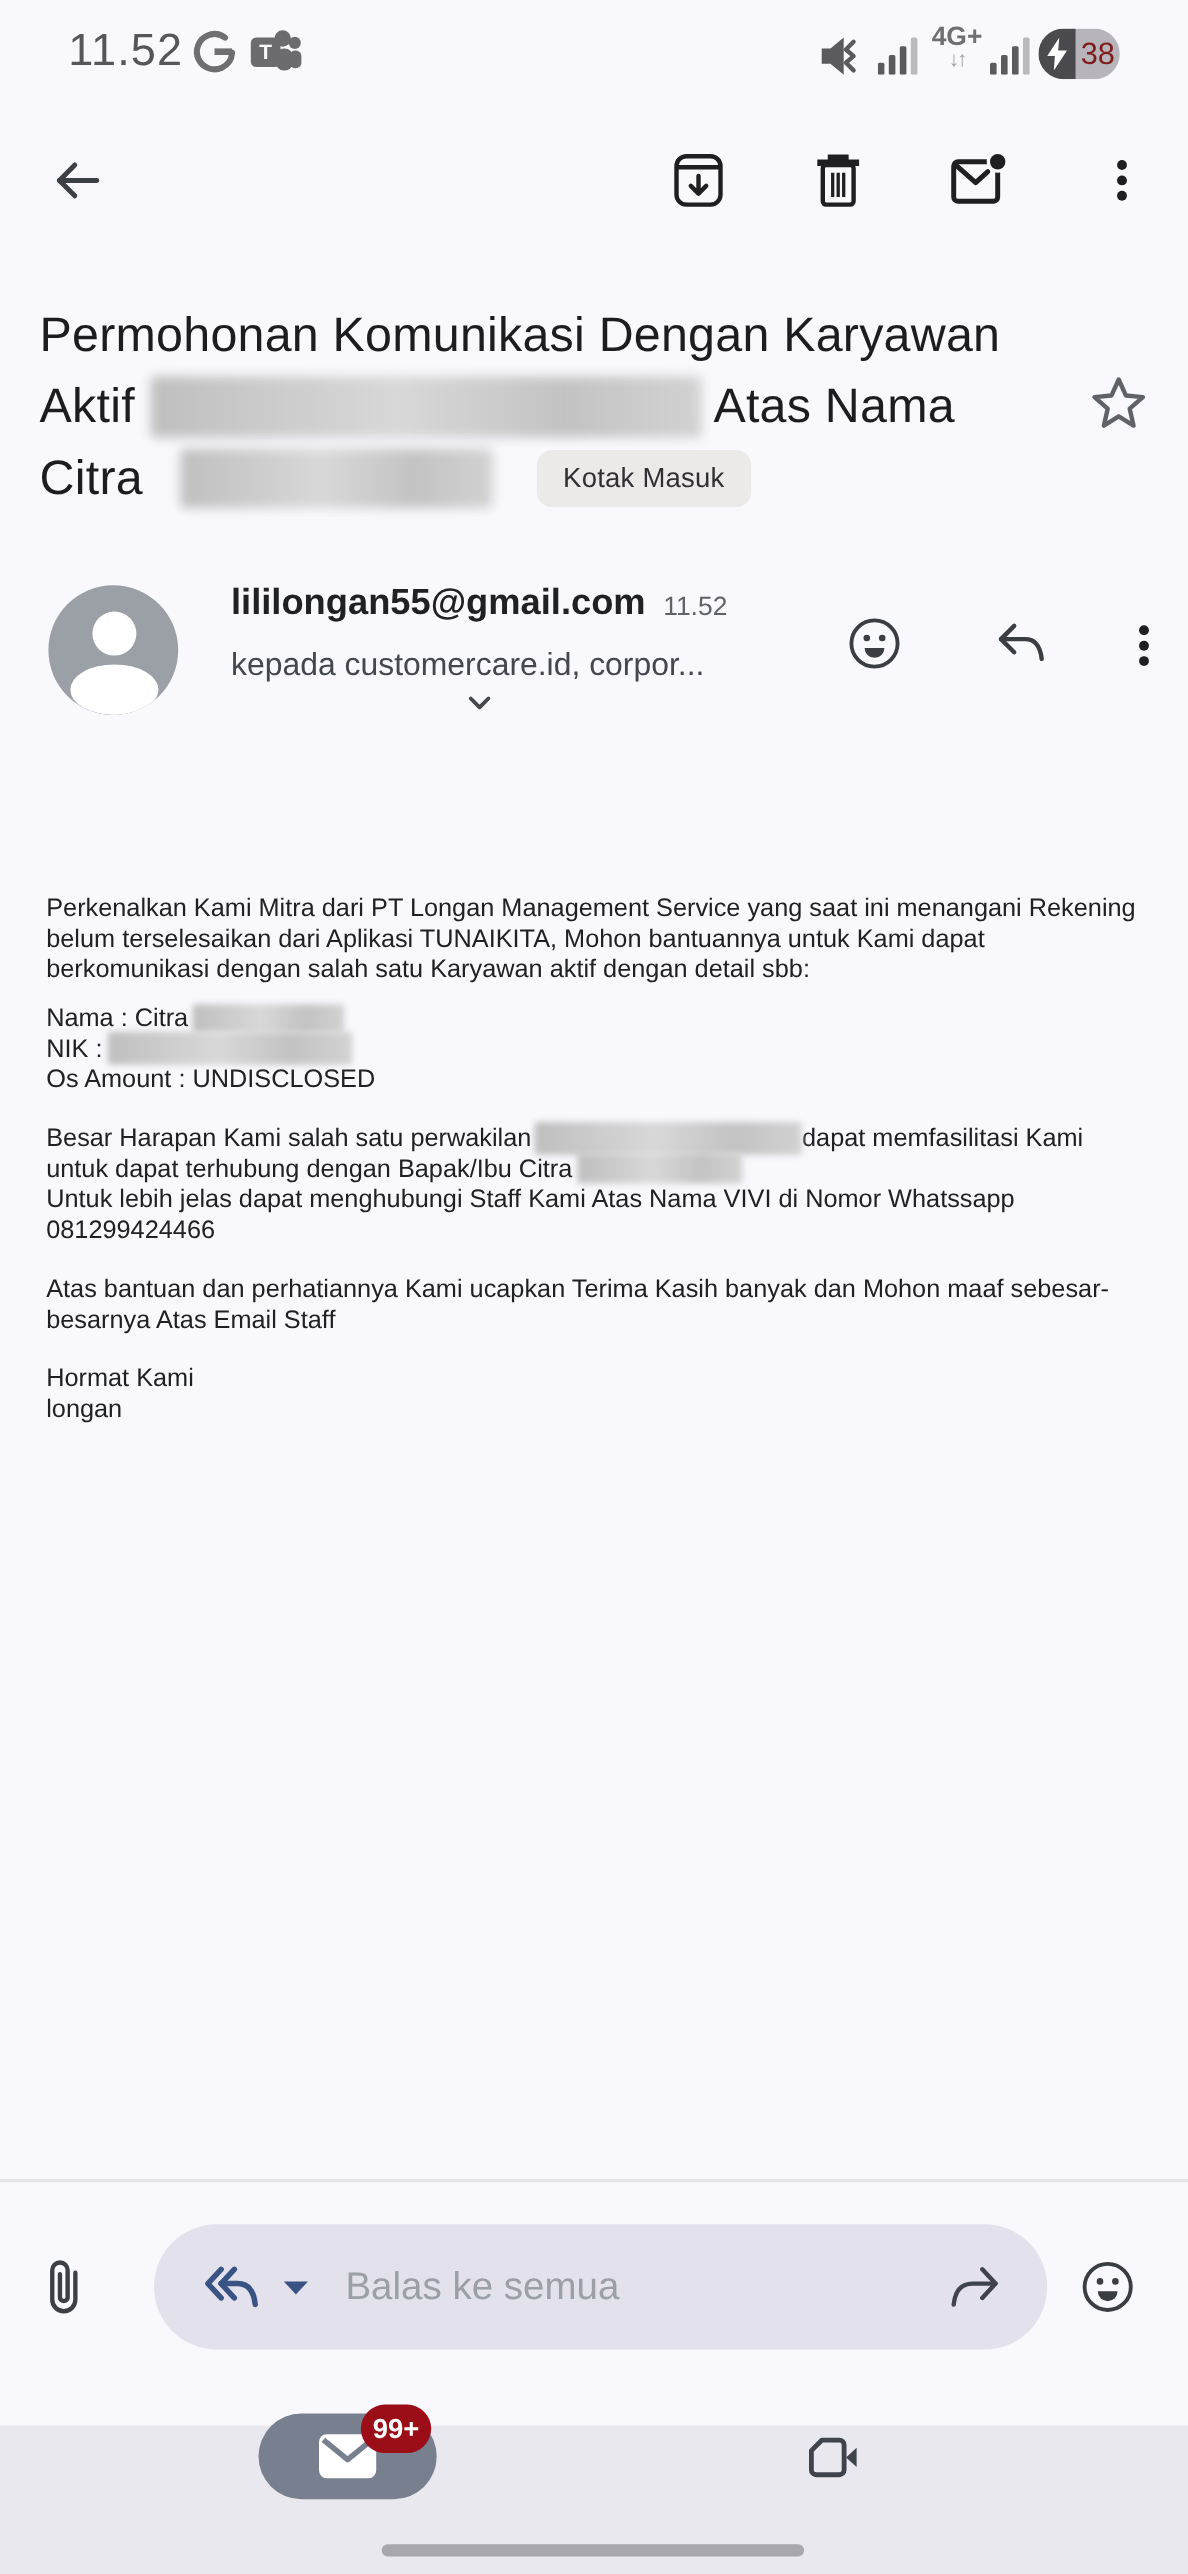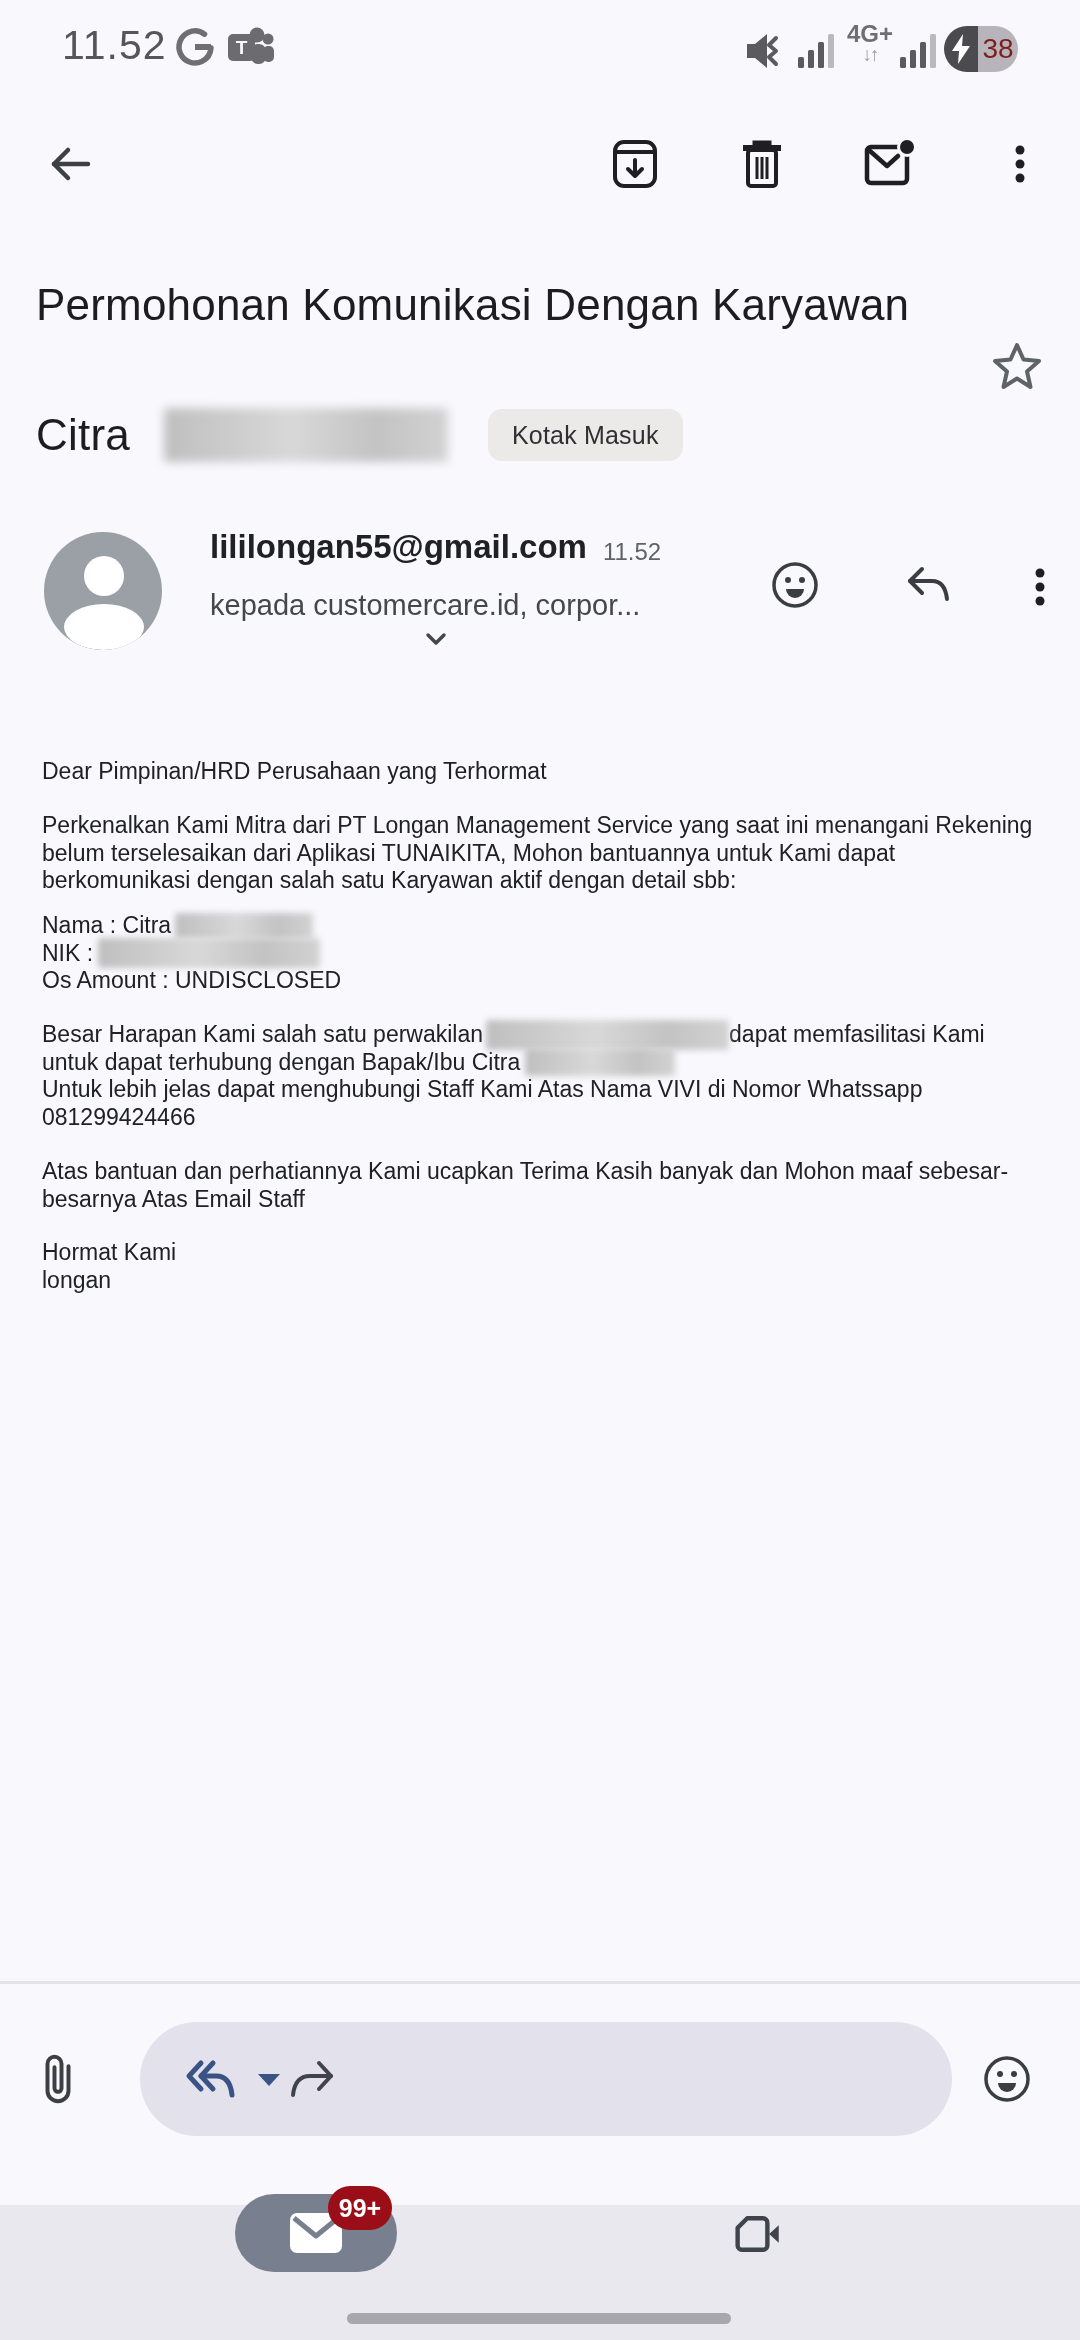--- a/index.html
+++ b/index.html
@@ -151,20 +151,25 @@
     <svg width="44" height="52" viewBox="0 0 44 52" fill="#1f1f22">
       <circle cx="22" cy="12" r="4.5"></circle>
         <circle cx="22" cy="26" r="4.5"></circle>
         <circle cx="22" cy="40" r="4.5"></circle>
     </svg>
   </div>
 
   <div class="abs subject-line" style="top:272px;">
     <span>Permohonan Komunikasi Dengan Karyawan</span>
   </div>
+  <div class="abs subject-line" style="top:337px;">
+    <span>Aktif</span>
+    <span class="redact" style="width:501px; height:56px; margin-left:14px;"></span>
+    <span style="margin-left:11px;">Atas Nama</span>
+  </div>
   <div class="abs subject-line" style="top:402px;gap:32px;">
     <span>Citra</span>
     <span class="redact" style="width:284px; height:54px; margin-left:2px;"></span>
     <span class="chip" style="margin-left:8px;">Kotak Masuk</span>
   </div>
   <div class="abs tool" style="left:989px; top:337px;">
     <svg width="56" height="56" viewBox="0 0 56 56" fill="none" stroke="#5f6368" stroke-width="4" stroke-linejoin="round">
       <polygon points="28,8 34.5,22.5 50,24 38,34.5 41.5,50 28,41.5 14.5,50 18,34.5 6,24 21.5,22.5"></polygon>
     </svg>
   </div>
@@ -198,23 +203,20 @@
     </svg>
   </div>
   <div class="abs tool" style="left:1012px; top:559px;">
     <svg width="44" height="52" viewBox="0 0 44 52" fill="#1f1f22">
       <circle cx="22" cy="12" r="4.5"></circle>
         <circle cx="22" cy="26" r="4.5"></circle>
         <circle cx="22" cy="40" r="4.5"></circle>
     </svg>
   </div>
 
-  <div class="abs para" style="top:758px;">
-    <div class="bline">Dear Pimpinan/HRD Perusahaan yang Terhormat</div>
-  </div>
 
   <div class="abs para" style="top:812px;">
     <div class="bline">Perkenalkan Kami Mitra dari PT Longan Management Service yang saat ini menangani Rekening</div>
     <div class="bline">belum terselesaikan dari Aplikasi TUNAIKITA, Mohon bantuannya untuk Kami dapat</div>
     <div class="bline">berkomunikasi dengan salah satu Karyawan aktif dengan detail sbb:</div>
   </div>
 
   <div class="abs para" style="top:912px;">
     <div class="bline">
       <span>Nama : Citra</span>
@@ -261,20 +263,21 @@
 
   <div class="abs reply-pill">
     <svg width="56" height="52" viewBox="0 0 56 52" style="margin-left:40px;" fill="none" stroke="#3a5385" stroke-width="5" stroke-linecap="round" stroke-linejoin="round">
       <path d="M21 10 L9 23 L21 36"></path>
       <path d="M33 10 L21 23 L33 36"></path>
       <path d="M21 23 H36 Q50 23 52 42"></path>
     </svg>
     <svg width="30" height="24" viewBox="0 0 30 24" style="margin-left:18px;">
       <polygon points="4,7 26,7 15,19" fill="#3a5385"></polygon>
     </svg>
+    <div class="reply-placeholder">Balas ke semua</div>
     <svg width="56" height="52" viewBox="0 0 56 52" style="margin-right:38px;" fill="none" stroke="#3f434c" stroke-width="4" stroke-linecap="round" stroke-linejoin="round">
       <path d="M35 10 L47 23 L35 36"></path>
       <path d="M47 23 H26 Q11 23 9 42"></path>
     </svg>
   </div>
 
   <div class="abs tool" style="left:979px; top:2051px;">
     <svg width="56" height="56" viewBox="0 0 56 56">
       <circle cx="28" cy="28" r="21" fill="none" stroke="#3a3d42" stroke-width="3.5"></circle>
       <circle cx="21" cy="23" r="3" fill="#3a3d42"></circle>

